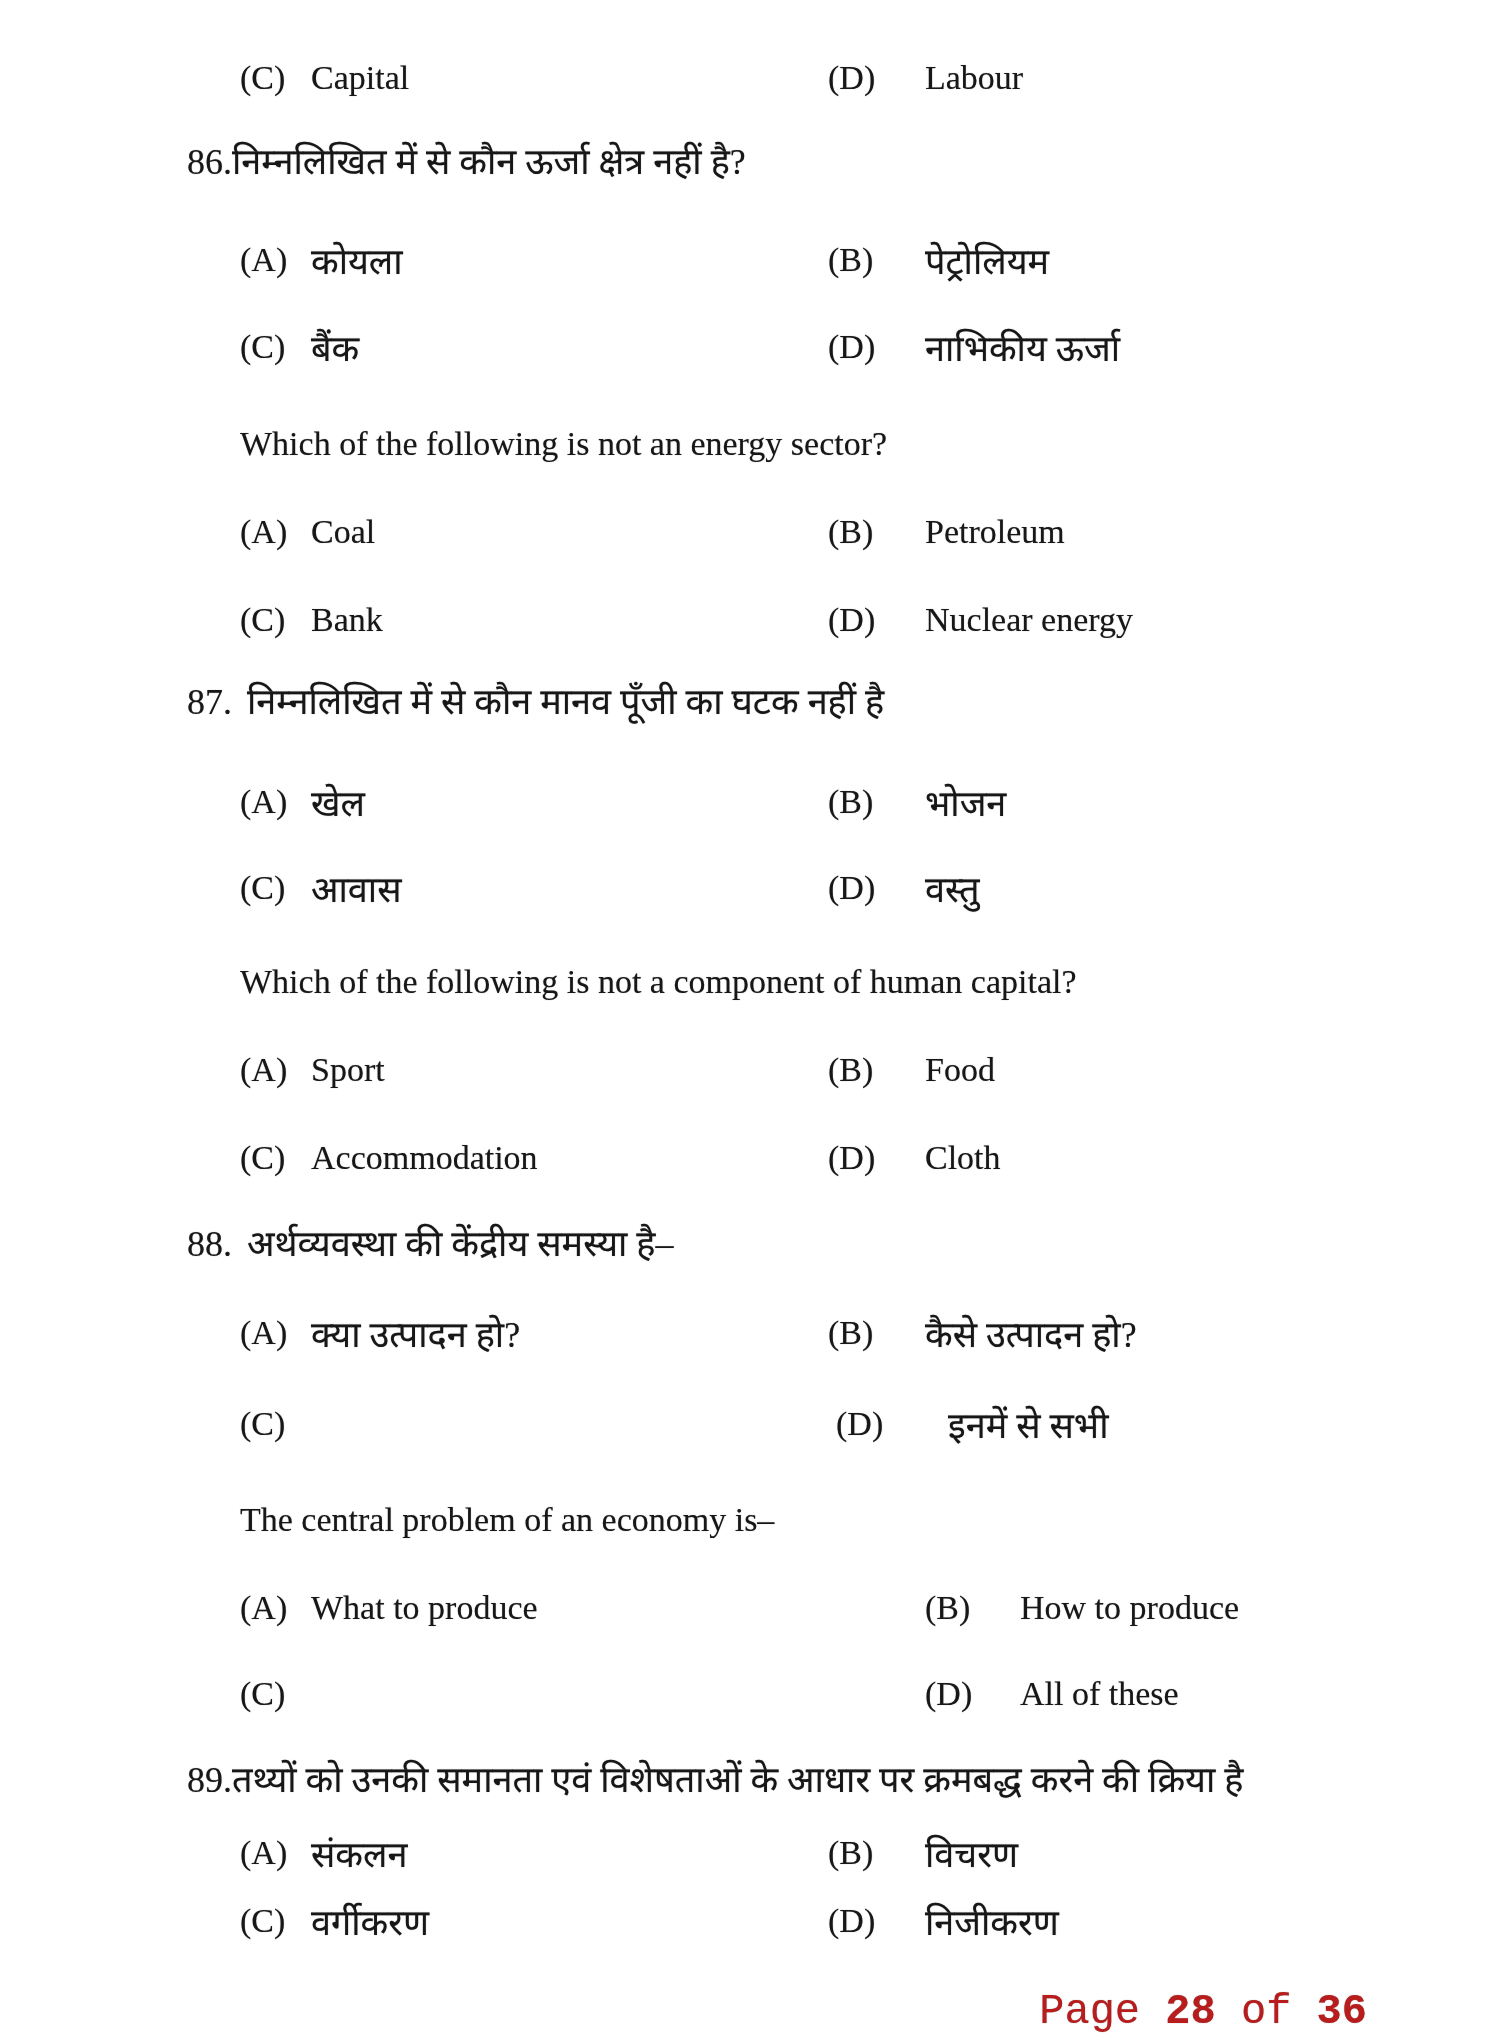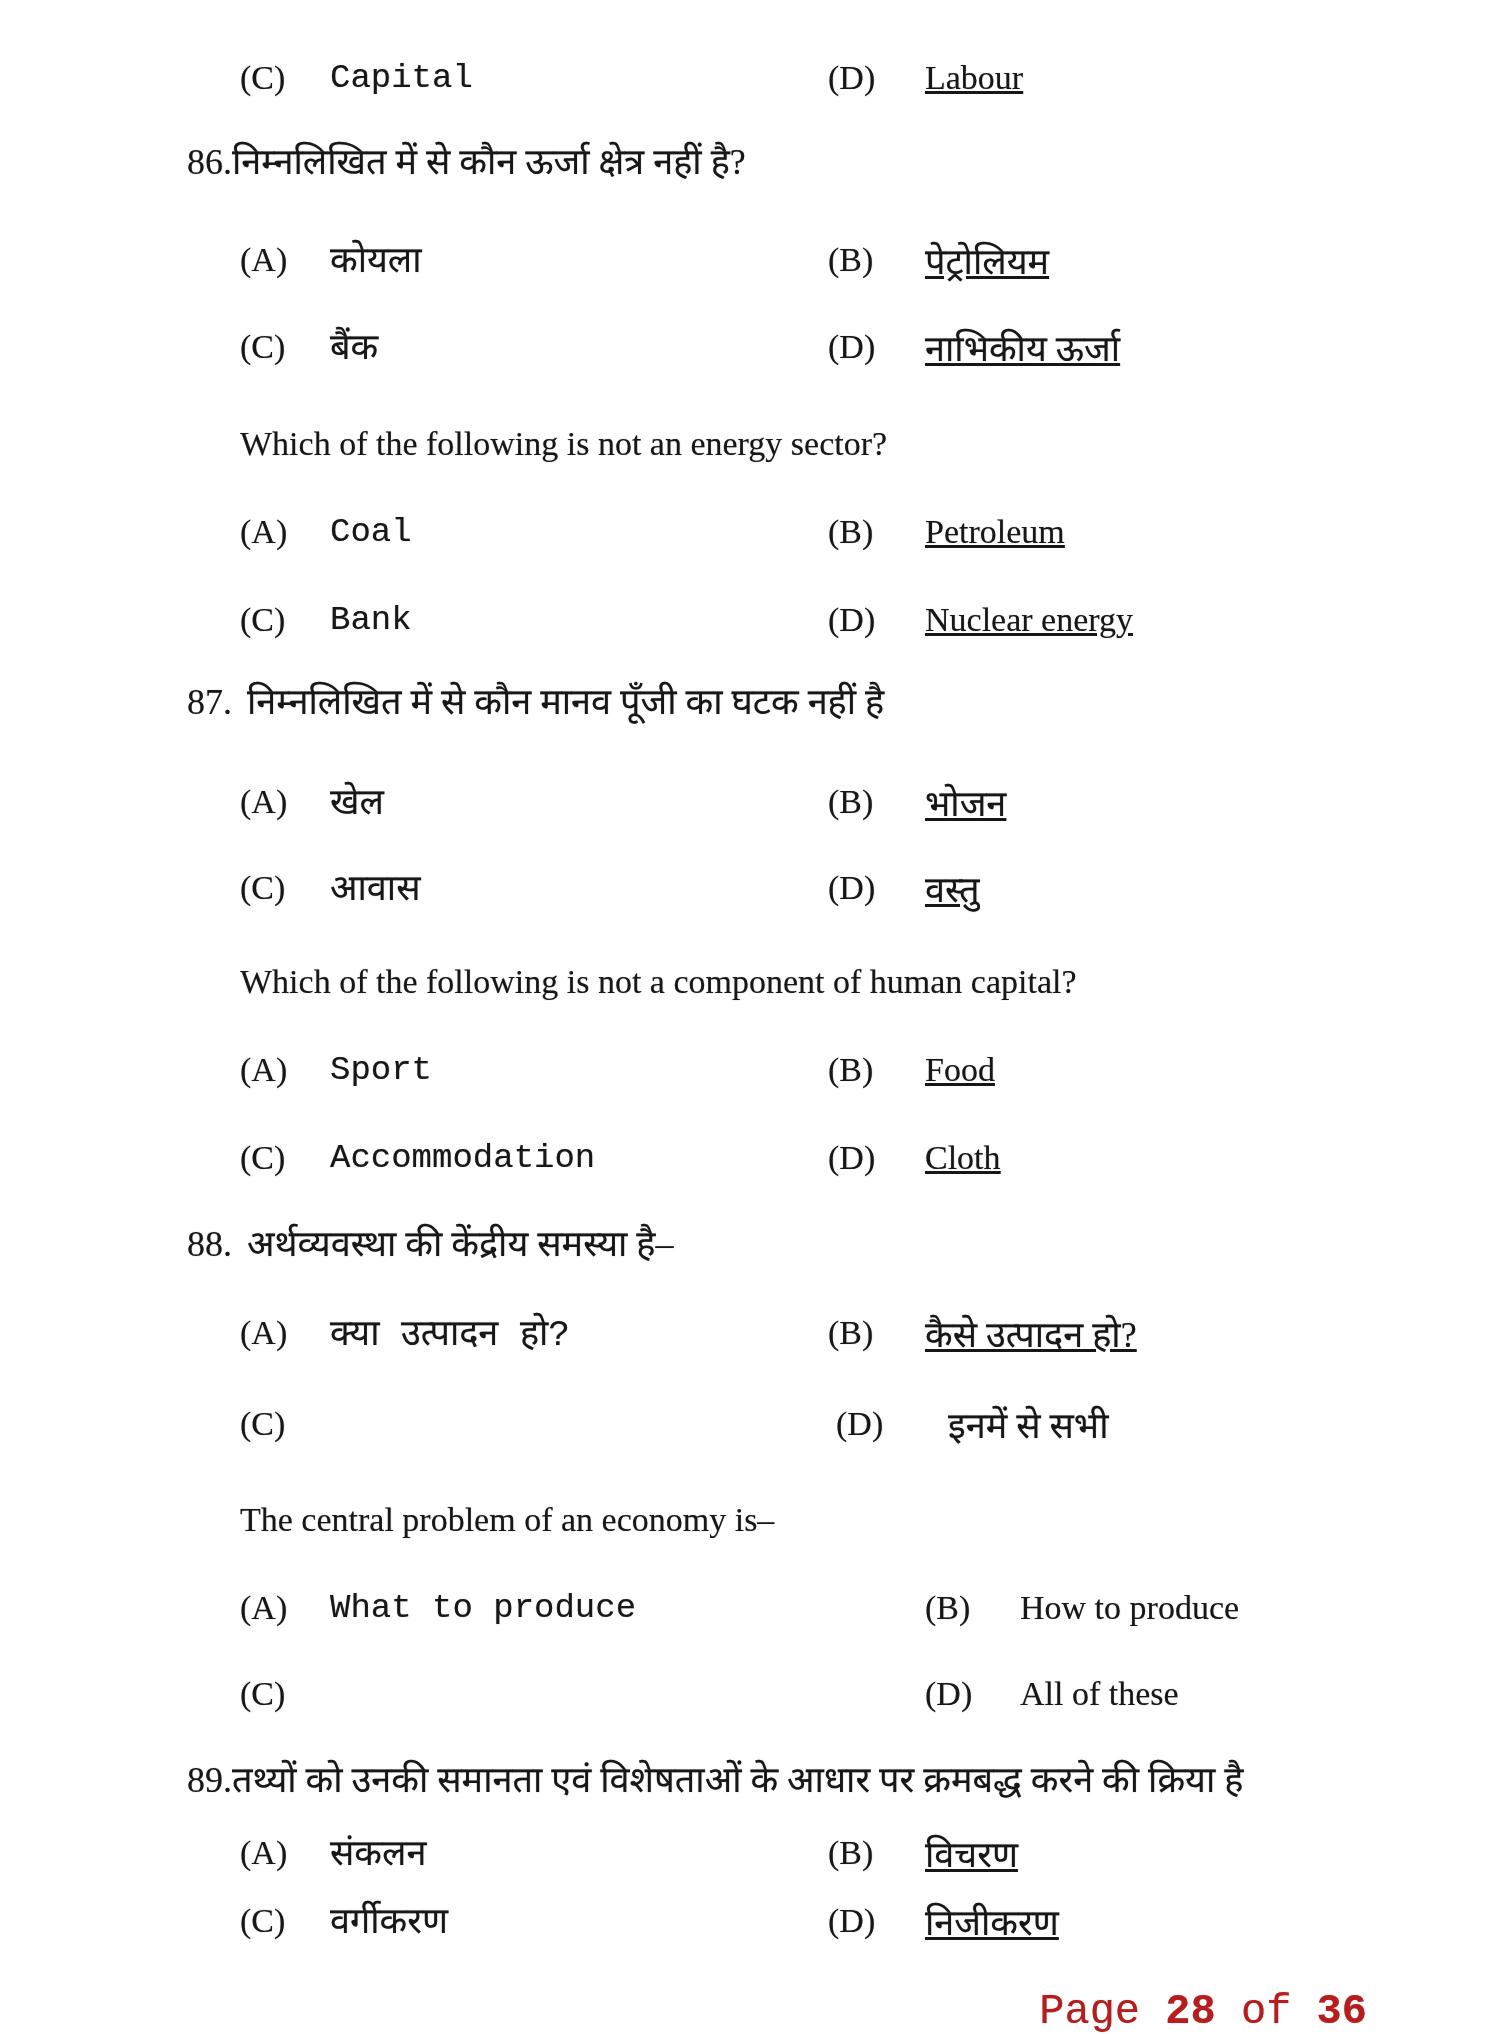--- a/index.html
+++ b/index.html
@@ -13,23 +13,23 @@
   }
   .doc{position:absolute;inset:0;}
   .row{position:absolute;left:0;width:1505px;height:58px;white-space:nowrap;}
   .abs{position:absolute;top:0;}
   .en{font-size:34px;line-height:1.2;}
   .hi{font-size:36px;line-height:1.25;}
   
   .row span{text-shadow:0 0 1px rgba(25,25,25,0.45);}
   
   .l1{left:240px;}
-  .t1{left:330px;font-family:Liberation Mono, monospace;}
+  .t1{left:311px;}
   .l2{left:828px;}
-  .t2{left:925px;text-decoration:underline;}
+  .t2{left:925px;}
   .l2w{left:925px;}   
   .t2w{left:1020px;}
   .l2d{left:836px;}   
   .t2d{left:948px;}
   
   .qhi{padding-left:187px;}
   .qen{padding-left:240px;}
   .numgap{margin-right:15px;margin-top:44px;}
   
   .footer{

